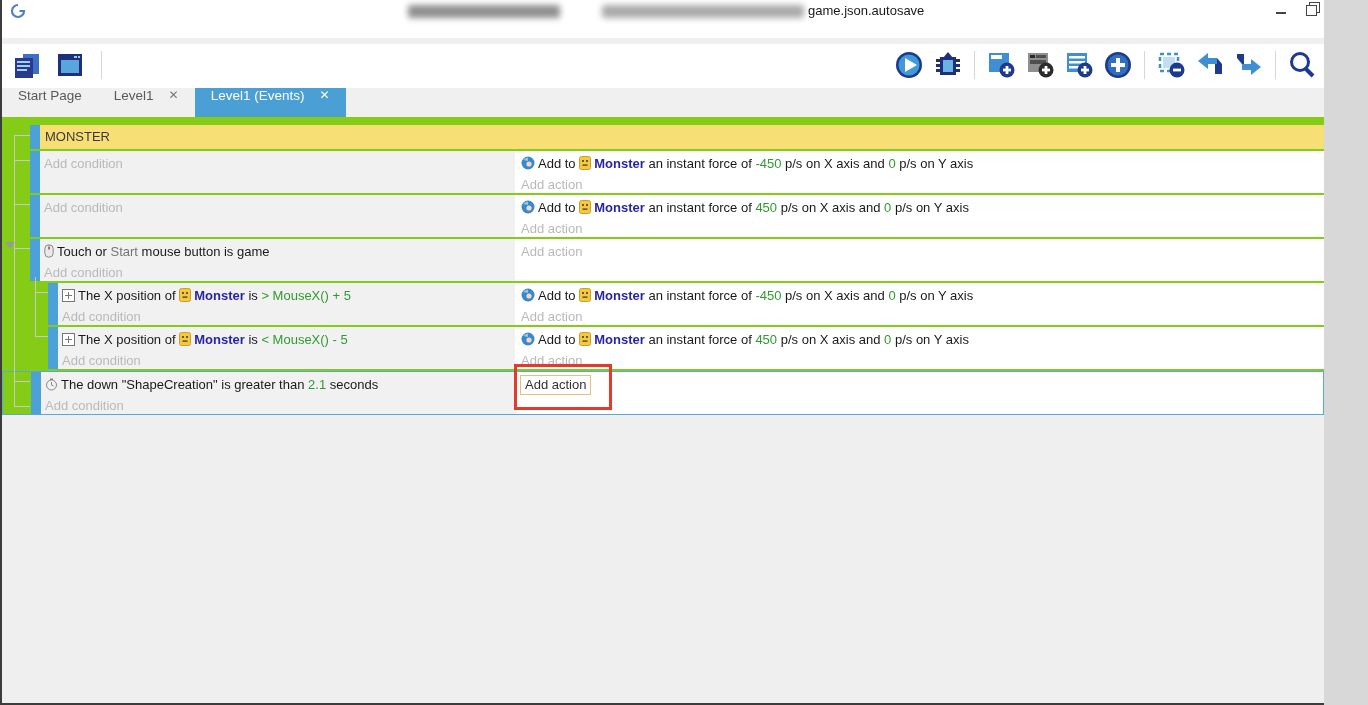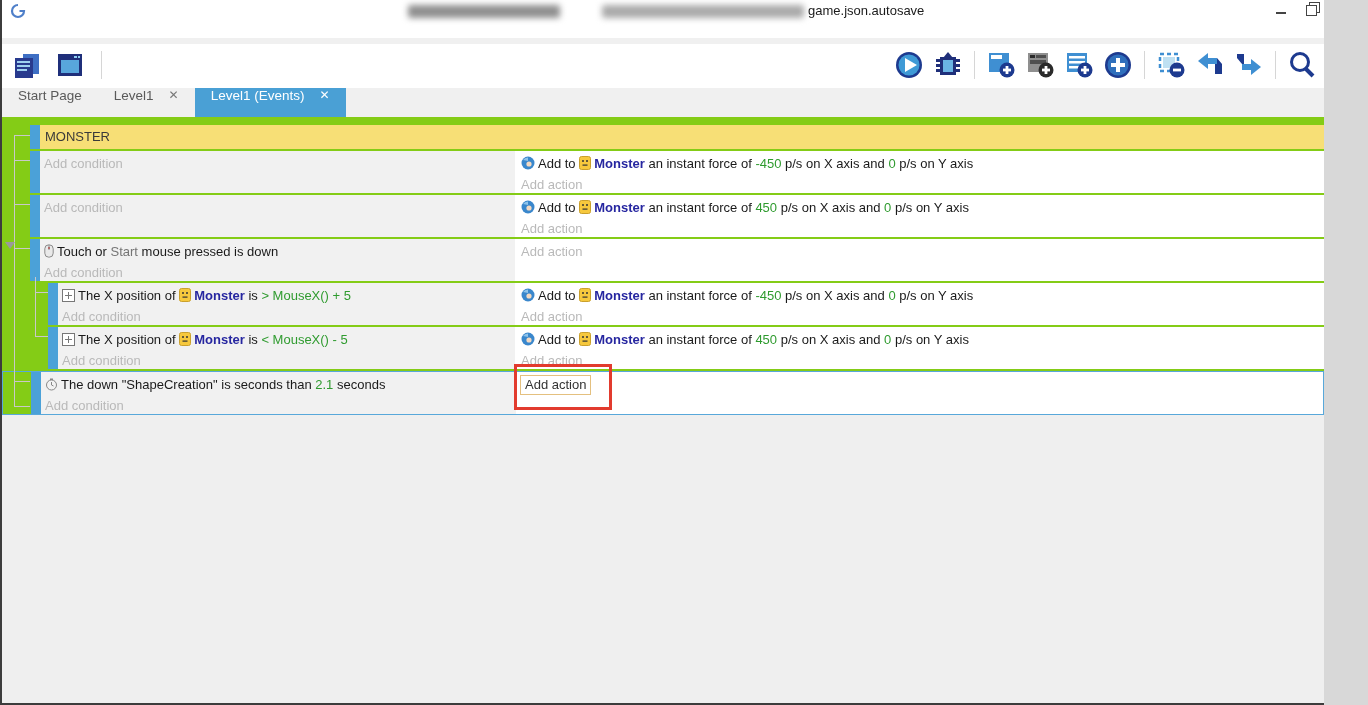--- a/index.html
+++ b/index.html
@@ -311,21 +311,21 @@
         <div class="gutter"></div>
         <div class="ebar"></div>
         <div class="cond">
           <div class="l1">
             <span class="icn"><svg width="10" height="14" viewBox="0 0 10 14">
                   <rect x="0.8" y="0.8" width="8.4" height="12.4" rx="4" fill="#e9e9e9" stroke="#8a8a8a"></rect>
                   <line x1="5" y1="1" x2="5" y2="6" stroke="#8a8a8a"></line>
                   <circle cx="5" cy="4" r="1" fill="#b05050"></circle>
                 </svg></span><span>Touch or</span>
             <span class="pgray">Start</span>
-            <span>mouse pressed is down</span>
+            <span>mouse button is game</span>
           </div>
           <div class="l2 ph">Add condition</div>
         </div>
         <div class="act">
           <div class="l1 ph">Add action</div>
         </div>
       </div>
 
       <div class="erow">
         <div class="gutter-sub"></div>
@@ -421,21 +421,21 @@
         <div class="ebar"></div>
         <div class="cond">
           <div class="l1">
             <span class="icn"><svg width="13" height="13" viewBox="0 0 13 13">
                   <circle cx="6.5" cy="7" r="5" fill="#f2f2f2" stroke="#888"></circle>
                   <rect x="5" y="0.5" width="3" height="1.5" fill="#888"></rect>
                   <line x1="6.5" y1="7" x2="6.5" y2="4" stroke="#888"></line>
                   <line x1="6.5" y1="7" x2="8.5" y2="8" stroke="#888"></line>
                 </svg></span><span>The down</span>
             <span>"ShapeCreation"</span>
-            <span>is seconds than</span>
+            <span>is greater than</span>
             <span class="val">2.1</span>
             <span>seconds</span>
           </div>
           <div class="l2 ph">Add condition</div>
         </div>
         <div class="act">
           <div class="red-annotation"></div>
           <div class="l1"><span class="chip">Add action</span></div>
         </div>
       </div>

